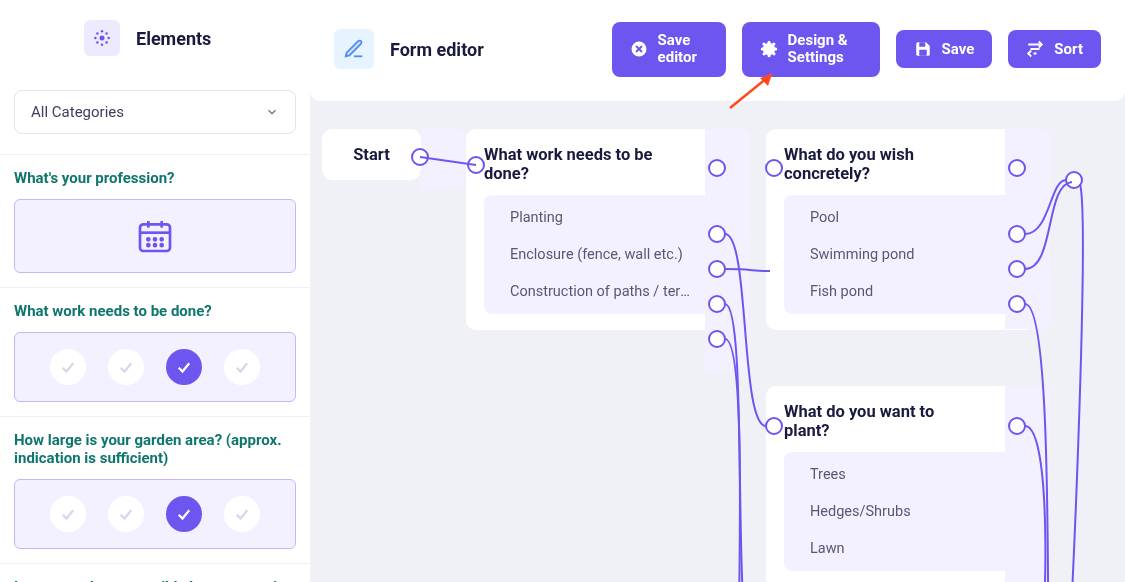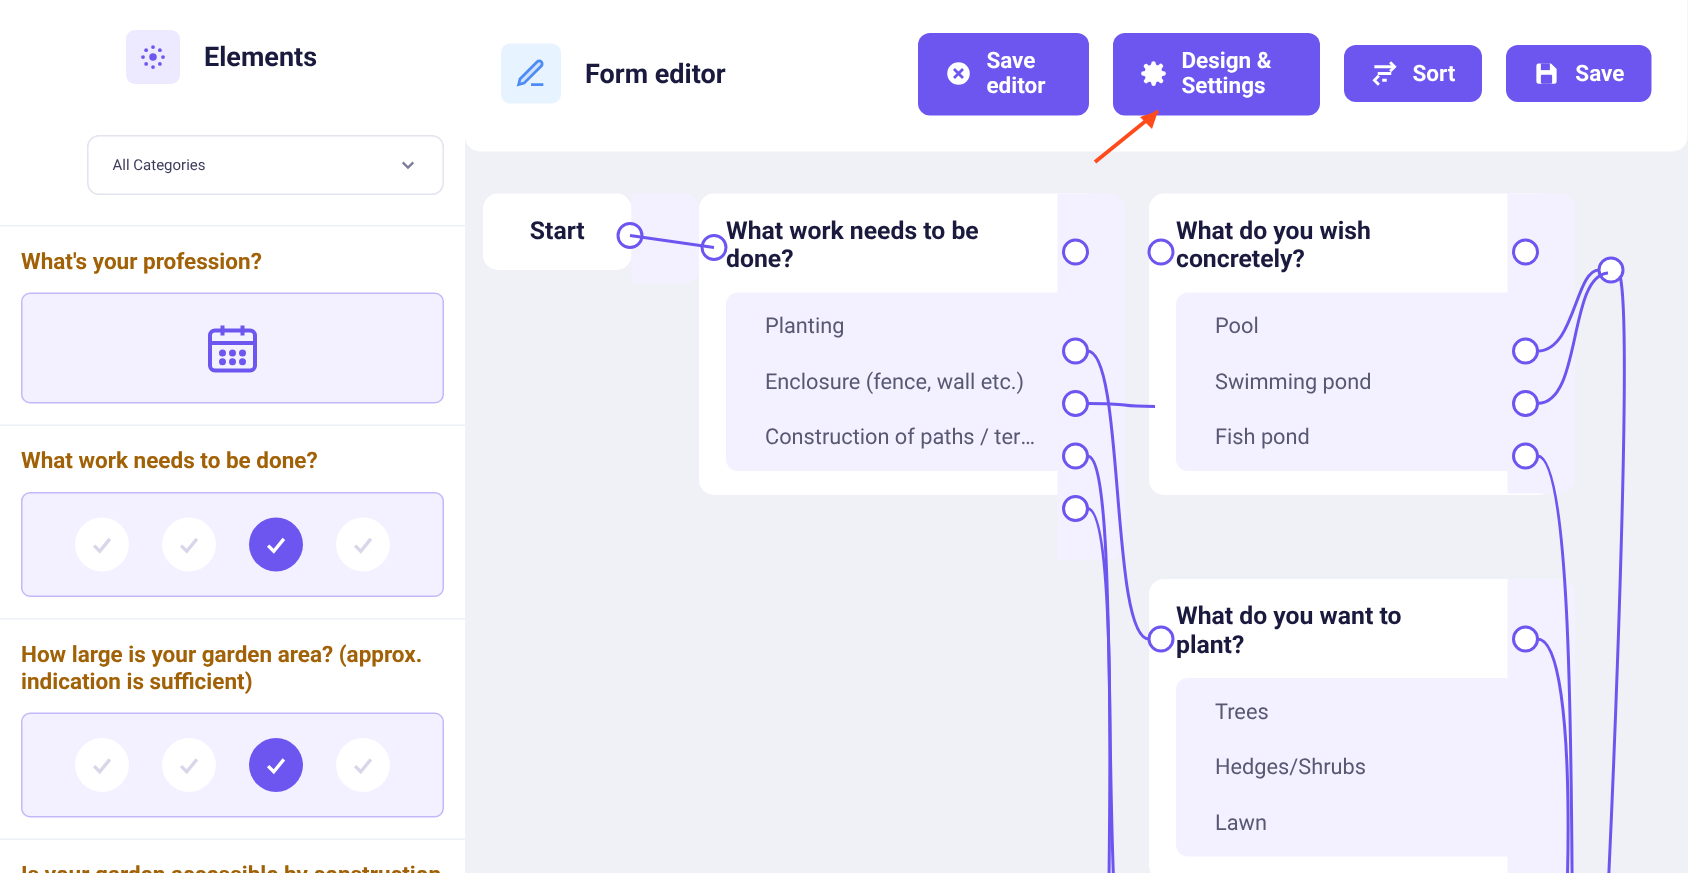--- a/index.html
+++ b/index.html
@@ -3,24 +3,24 @@
 <meta charset="utf-8">
 <style>
 * { box-sizing: border-box; margin: 0; padding: 0; font-family: -apple-system, BlinkMacSystemFont, 'Segoe UI', Roboto, sans-serif; }
 body { background: #f0f1f7; width: 1125px; height: 582px; overflow: hidden; display: flex; }
 
 .sidebar { width: 310px; background: #fff; height: 100%; padding: 20px 0; overflow: hidden; }
 .sidebar-header { display: flex; align-items: center; gap: 16px; padding: 0 14px 20px 14px; justify-content: flex-start; }
 .sidebar-header .icon-box { width: 36px; height: 36px; background: #ede9fe; border-radius: 6px; display: flex; align-items: center; justify-content: center; margin-left: 70px; }
 .sidebar-title { font-size: 18px; font-weight: 700; color: #1a1a3e; }
 .category-select { margin: 14px 14px 20px 14px; }
-.select-box { border: 1px solid #e2e4ef; border-radius: 8px; padding: 12px 16px; display: flex; justify-content: space-between; align-items: center; cursor: pointer; color: #3d3d5c; font-size: 10px; margin-left: 44px; }
+.select-box { border: 1px solid #e2e4ef; border-radius: 8px; padding: 12px 16px; display: flex; justify-content: space-between; align-items: center; cursor: pointer; color: #3d3d5c; font-size: 15px; }
 
 .element-item { padding: 14px 14px 14px 14px; border-top: 1px solid #eef0f7; }
-.element-item .label { font-size: 15px; font-weight: 700; color: #a16207; margin-bottom: 12px; }
+.element-item .label { font-size: 15px; font-weight: 700; color: #0f766e; margin-bottom: 12px; }
 .element-preview { background: #f3f0ff; border: 1px solid #c4b8f9; border-radius: 6px; display: flex; align-items: center; justify-content: center; padding: 16px 0; gap: 22px; }
 .element-preview.checks .chk { width: 36px; height: 36px; border-radius: 50%; background: #fff; display: flex; align-items: center; justify-content: center; }
 .element-preview.checks .chk.on { background: #6d56f0; }
 .calendar-svg { color: #6d56f0; }
 .checkmark-svg { width: 18px; height: 18px; }
 
 .main { flex: 1; display: flex; flex-direction: column; }
 .topbar { background: #fff; margin: 0; padding: 22px 24px 24px 24px; display: flex; align-items: center; gap: 16px; border-bottom-left-radius: 10px; border-bottom-right-radius: 10px; }
 .topbar-left { display: flex; align-items: center; gap: 16px; margin-right: auto; }
 .top-icon-box { width: 40px; height: 40px; background: #e7f3ff; border-radius: 6px; display: flex; align-items: center; justify-content: center; }
@@ -174,35 +174,35 @@
       <span class="btn-text" style="width:50px">Save editor</span>
     </button>
     <button class="btn">
       <svg width="18" height="18" viewBox="0 0 24 24" fill="#fff">
           <path d="M12 8a4 4 0 100 8 4 4 0 000-8z" fill="#6d56f0"></path>
           <path d="M19.4 15a1.7 1.7 0 00.3 1.8l.1.1a2 2 0 11-2.8 2.8l-.1-.1a1.7 1.7 0 00-1.8-.3 1.7 1.7 0 00-1 1.5V21a2 2 0 11-4 0v-.1a1.7 1.7 0 00-1.1-1.5 1.7 1.7 0 00-1.8.3l-.1.1a2 2 0 11-2.8-2.8l.1-.1a1.7 1.7 0 00.3-1.8 1.7 1.7 0 00-1.5-1H3a2 2 0 110-4h.1a1.7 1.7 0 001.5-1.1 1.7 1.7 0 00-.3-1.8l-.1-.1a2 2 0 112.8-2.8l.1.1a1.7 1.7 0 001.8.3H9a1.7 1.7 0 001-1.5V3a2 2 0 114 0v.1a1.7 1.7 0 001 1.5 1.7 1.7 0 001.8-.3l.1-.1a2 2 0 112.8 2.8l-.1.1a1.7 1.7 0 00-.3 1.8V9a1.7 1.7 0 001.5 1H21a2 2 0 110 4h-.1a1.7 1.7 0 00-1.5 1z"></path>
         </svg>
       <span class="btn-text" style="width:74px">Design &amp; Settings</span>
     </button>
     <button class="btn">
+      <svg width="18" height="18" viewBox="0 0 24 24" fill="#fff">
+          <path d="M19 21H5a2 2 0 01-2-2V5a2 2 0 012-2h11l5 5v11a2 2 0 01-2 2z"></path>
+          <rect x="7" y="3" width="8" height="6" fill="#6d56f0"></rect>
+          <rect x="7" y="13" width="10" height="8" fill="#6d56f0" rx="1"></rect>
+        </svg>
+      <span class="btn-text">Save</span>
+    </button>
+    <button class="btn">
       <svg width="18" height="18" viewBox="0 0 24 24" fill="none" stroke="#fff" stroke-width="2.5">
           <path d="M3 6h18M6 12h12M10 18h4"></path>
           <path d="M12 3a9 9 0 100 18 9 9 0 000-18z" stroke-width="0"></path>
           <polyline points="17 2 21 6 17 10"></polyline>
           <polyline points="7 14 3 18 7 22"></polyline>
         </svg>
       <span class="btn-text">Sort</span>
-    </button>
-    <button class="btn">
-      <svg width="18" height="18" viewBox="0 0 24 24" fill="#fff">
-          <path d="M19 21H5a2 2 0 01-2-2V5a2 2 0 012-2h11l5 5v11a2 2 0 01-2 2z"></path>
-          <rect x="7" y="3" width="8" height="6" fill="#6d56f0"></rect>
-          <rect x="7" y="13" width="10" height="8" fill="#6d56f0" rx="1"></rect>
-        </svg>
-      <span class="btn-text">Save</span>
     </button>
   </div>
 
   <svg class="arrow-pointer" width="70" height="50" viewBox="0 0 70 50">
     <line x1="10" y1="40" x2="52" y2="6" stroke="#ff4a1c" stroke-width="2.5"></line>
     <polygon points="52,6 40,10 48,18" fill="#ff4a1c"></polygon>
   </svg>
 
   <div class="canvas">
 

